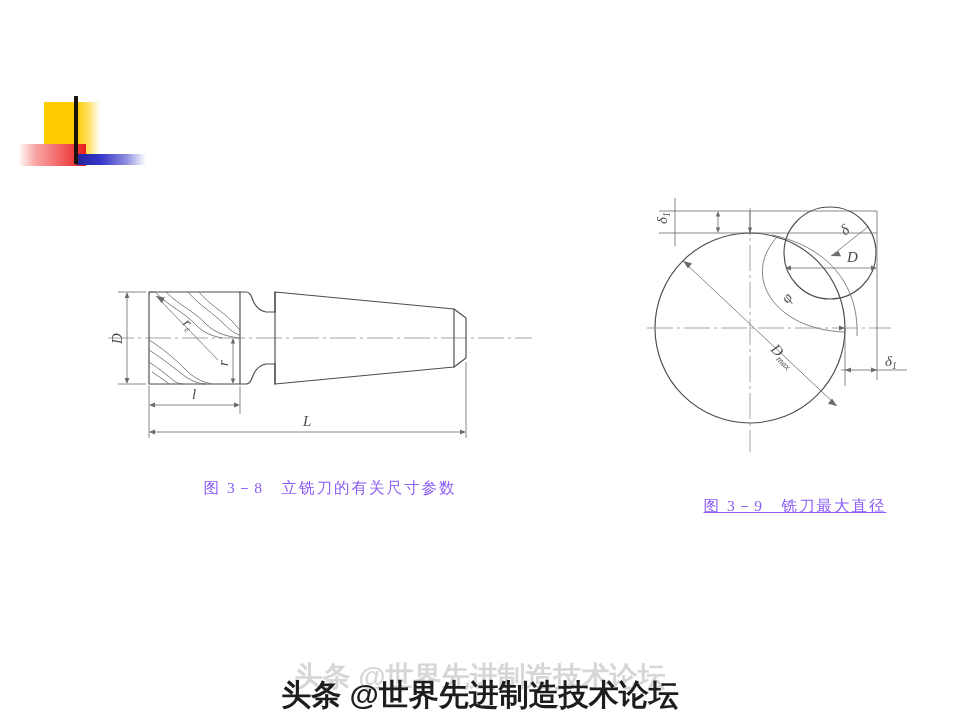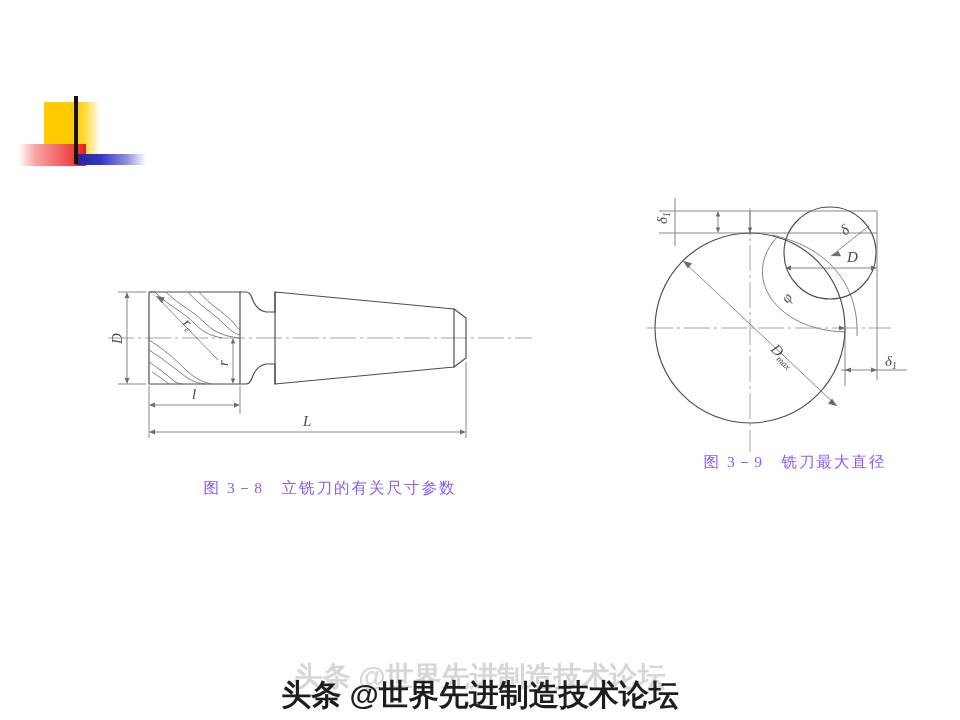--- a/index.html
+++ b/index.html
@@ -210,18 +210,18 @@
       <g>
         <line class="ln-dim" x1="38" y1="81" x2="192" y2="226"></line>
         <path d="M38 81 l9 2.2 l-4 5.2 Z" fill="#6b6b6b"></path>
         <path d="M192 226 l-9 -2.2 l4 -5.2 Z" fill="#6b6b6b"></path>
         <text class="lbl" x="125" y="170" transform="rotate(44 125 170)"><tspan>D</tspan><tspan class="sub" dy="3">max</tspan></text>
       </g>
 
     </svg>
   </div>
 
-  <div class="caption" style="left:640px;top:452px;width:310px;">图 3－9　铣刀最大直径</div>
+  <div class="caption" style="left:640px;top:496px;width:310px;text-decoration:underline;">图 3－9　铣刀最大直径</div>
 
   <div class="wm-ghost">头条 @世界先进制造技术论坛</div>
   <div class="wm">头条 @世界先进制造技术论坛</div>
 
 </div>
 
 </body></html>

